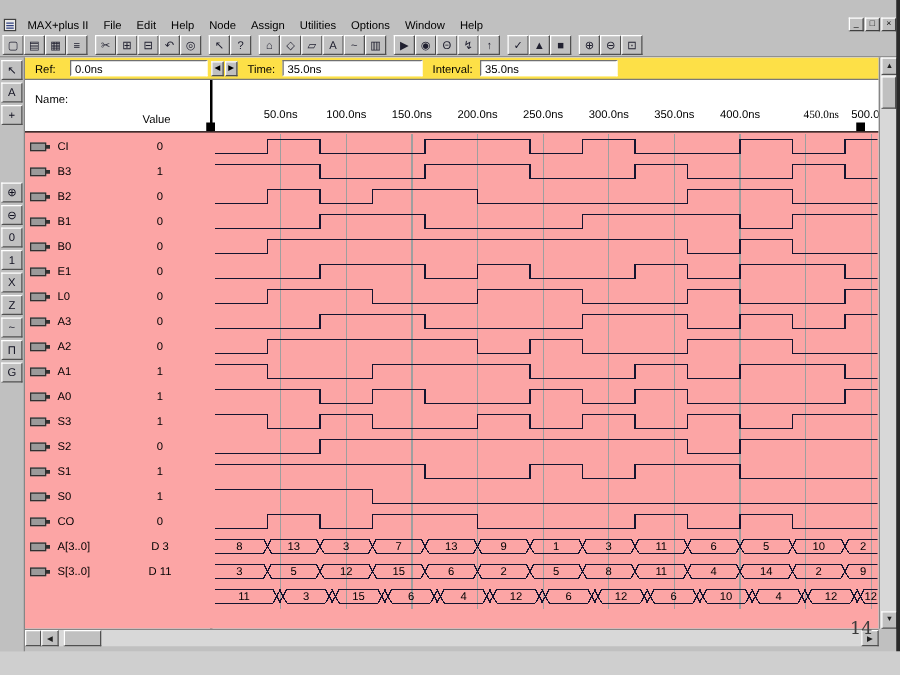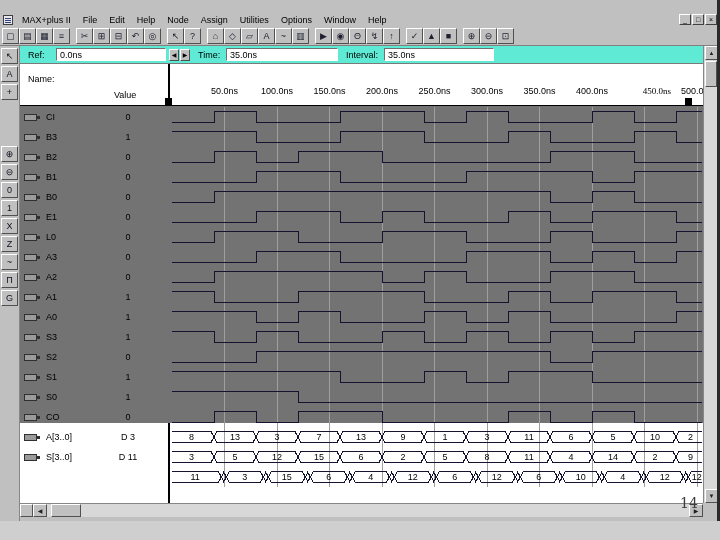--- a/index.html
+++ b/index.html
@@ -27,30 +27,30 @@
   .toolbar { position:absolute; left:0; top:27px; width:720px; height:19px; background:#c0c0c0; border-bottom:1px solid #808080; }
   #toolbar-items { position:absolute; left:2px; top:1px; display:flex; }
   .tbtn { width:17px; height:16px; background:#c0c0c0; border:1px solid; border-color:#ffffff #505050 #505050 #ffffff; font-size:9px; line-height:13px; text-align:center; color:#202030; padding:0; font-family:inherit; }
 
   
   .sidebar { position:absolute; left:0; top:46px; width:20px; height:475px; background:#c0c0c0; border-right:1px solid #868686; }
   .sbtn { position:absolute; left:1px; width:17px; height:16px; background:#c0c0c0; border:1px solid; border-color:#ffffff #505050 #505050 #ffffff; font-size:9px; line-height:13px; text-align:center; color:#101020; padding:0; font-family:inherit; }
 
   
   .client { position:absolute; left:20px; top:46px; width:683px; height:457px; background:#ffffff; overflow:hidden; }
-  .refbar { position:absolute; left:0; top:0; width:683px; height:18px; background:#5eead4; border-bottom:1px solid #7a7a7a; font-size:9px; }
+  .refbar { position:absolute; left:0; top:0; width:683px; height:18px; background:#fde047; border-bottom:1px solid #7a7a7a; font-size:9px; }
   .rlabel { position:absolute; top:4px; color:#000; }
   .rinput { position:absolute; top:2px; height:13px; background:#fff; border:1px solid; border-color:#707070 #ffffff #ffffff #707070; font-size:9px; font-family:inherit; padding:0 3px; color:#000; }
   .spinbtn { position:absolute; top:3px; width:10px; height:12px; background:#c0c0c0; border:1px solid; border-color:#ffffff #505050 #505050 #ffffff; font-size:6px; line-height:10px; text-align:center; padding:0; font-family:inherit; }
 
   .hdr-label { position:absolute; font-size:9px; color:#000; }
   .tick { position:absolute; top:40px; transform:translateX(-50%); font-size:9px; color:#000; white-space:nowrap; }
   .sq { position:absolute; width:7px; height:7px; background:#000; top:52px; }
 
-  .rows-wrap { position:absolute; left:0; top:59px; width:683px; height:318px; background:#737373; border-top:1px solid #000; }
+  .rows-wrap { position:absolute; left:0; top:59px; width:683px; height:398px; background:#fca5a5; border-top:1px solid #000; }
   .vdiv { position:absolute; left:148px; top:18px; width:2px; height:439px; background:#000; }
   #rows { position:absolute; left:0; top:1px; width:148px; }
   .row { position:relative; height:20px; }
   .pin { position:absolute; left:4px; top:7px; width:13px; height:7px; background:#9a9a9a; border:1px solid #303030; }
   .pin:after { content:""; position:absolute; right:-4px; top:1px; width:4px; height:3px; background:#303030; }
   .sname { position:absolute; left:26px; top:5px; font-size:9px; color:#000; white-space:nowrap; }
   .sval  { position:absolute; left:84px; top:5px; width:48px; text-align:center; font-size:9px; color:#000; white-space:nowrap; }
   #wave-wrap { position:absolute; left:152px; top:1px; width:530px; height:381px; }
   svg text { font-family:"Liberation Sans", sans-serif; }
 

